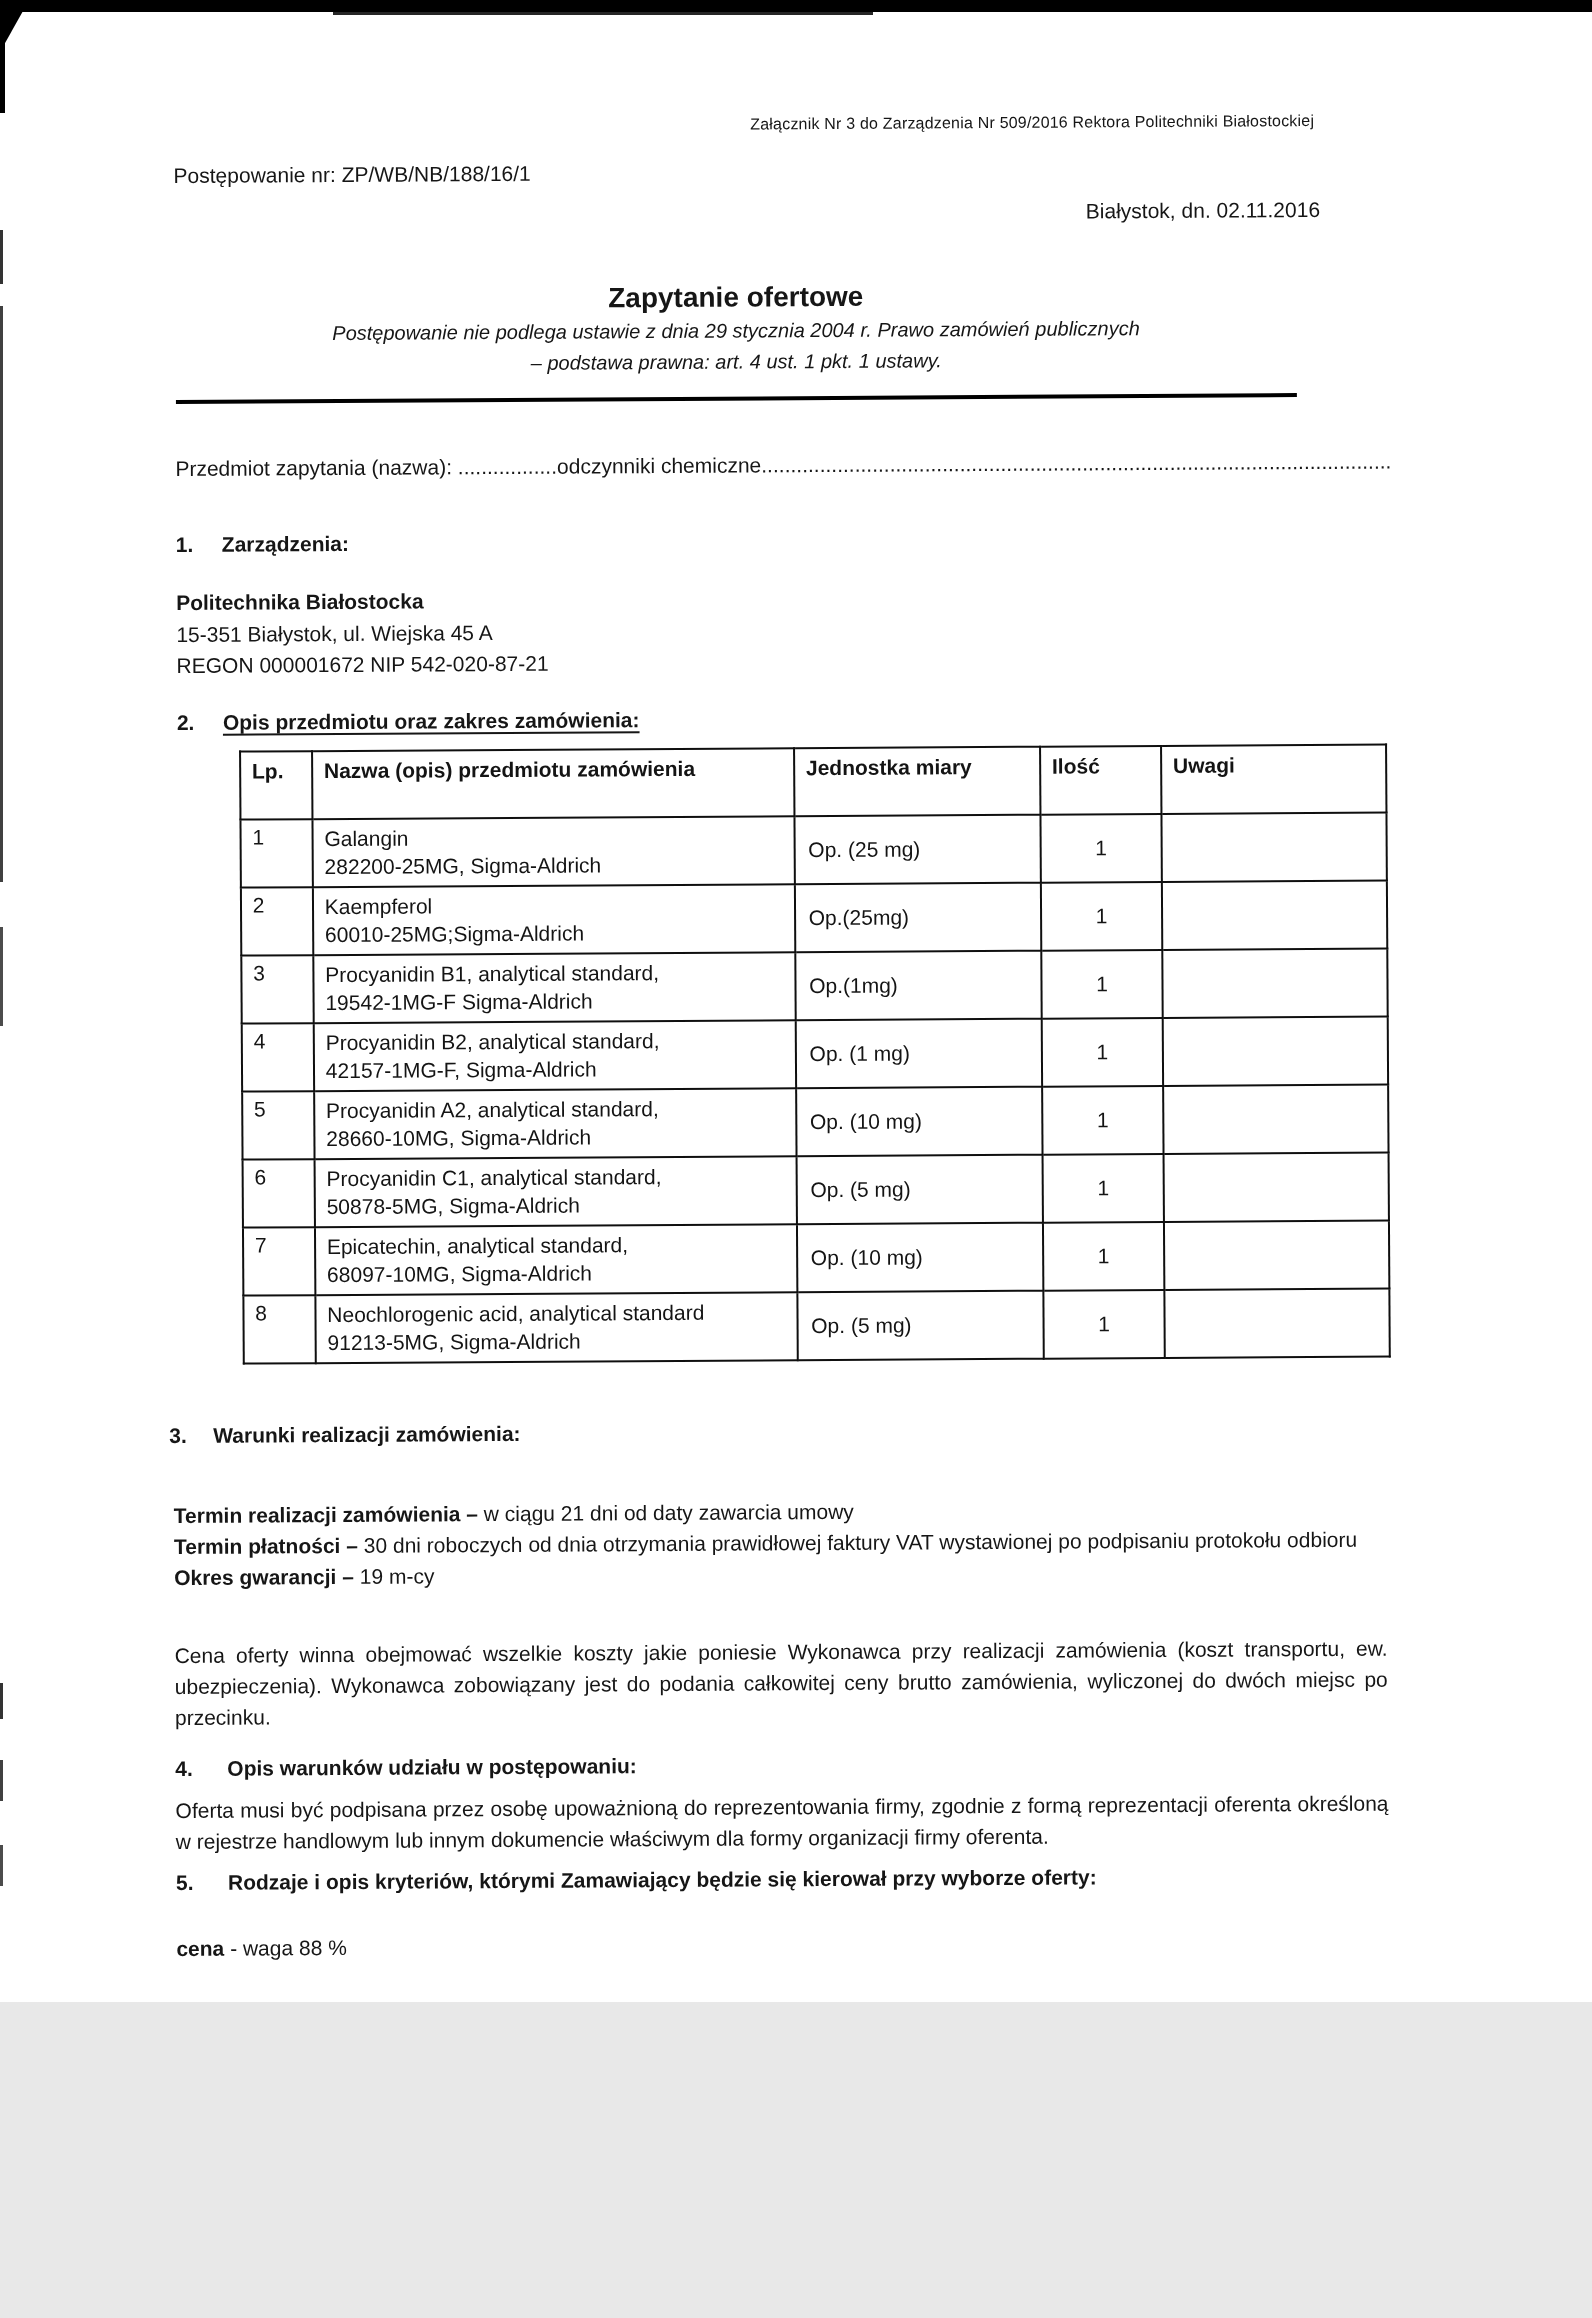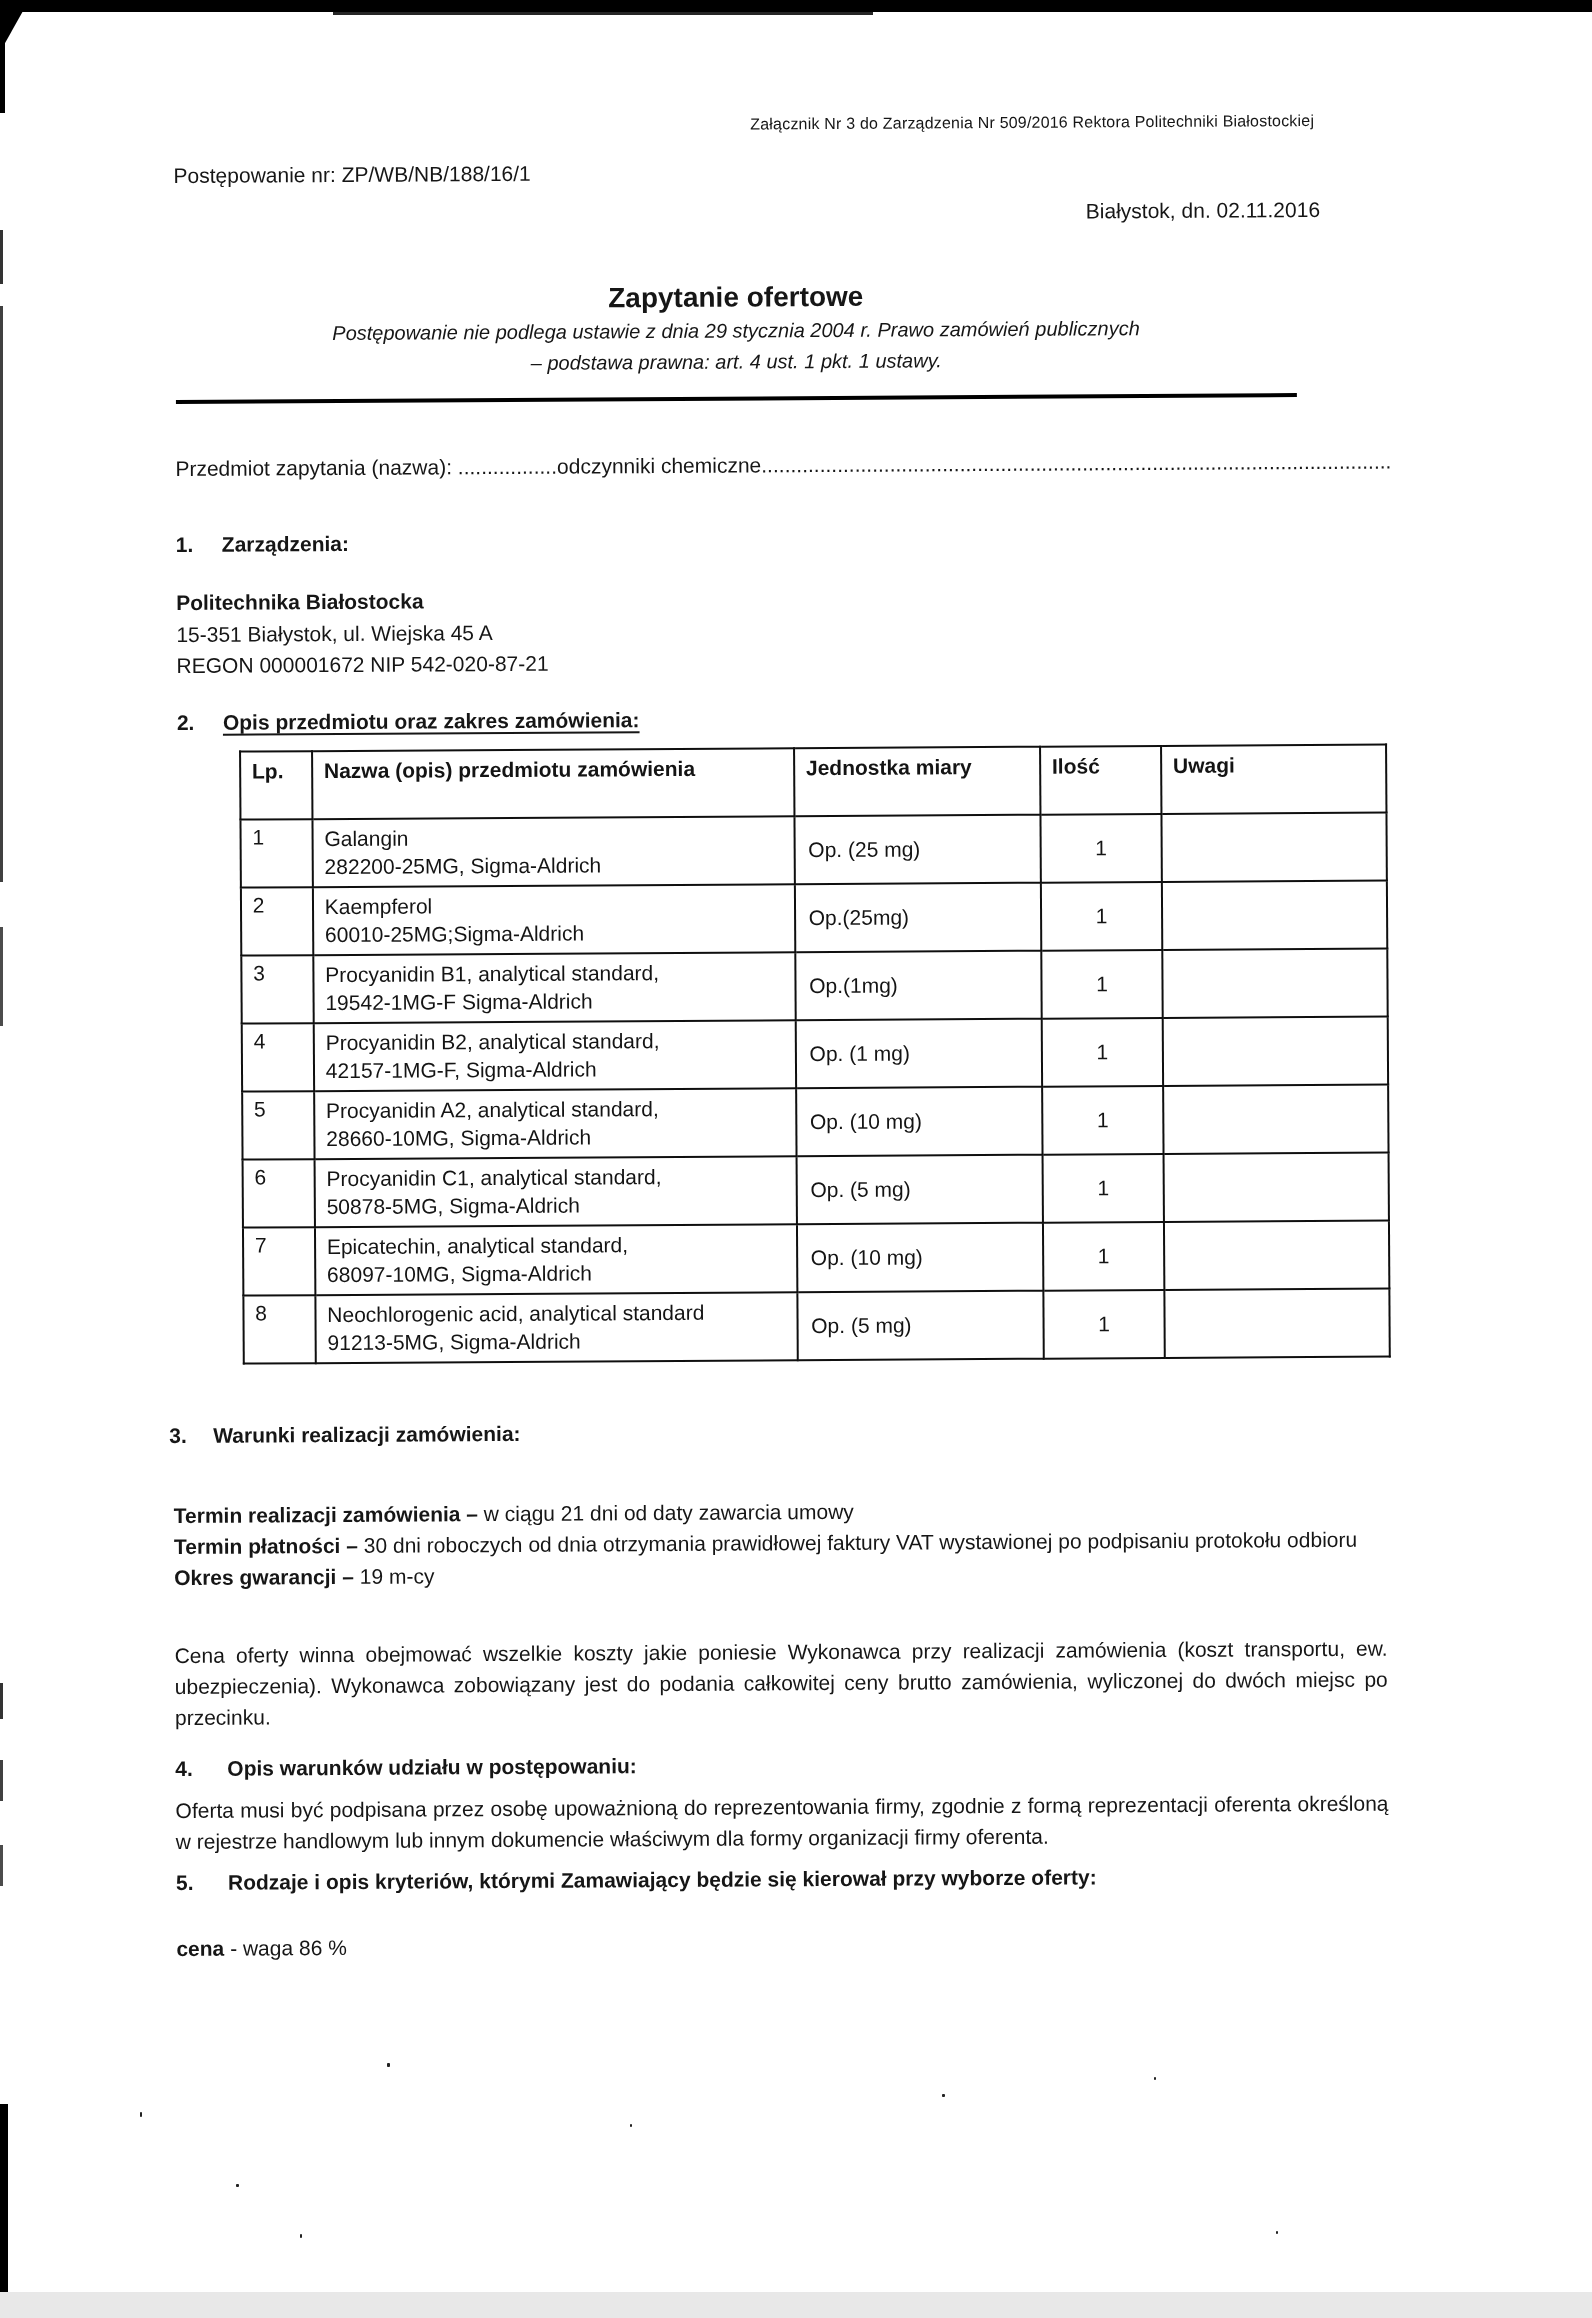--- a/index.html
+++ b/index.html
@@ -1,18 +1,18 @@
 <!DOCTYPE html>
 <html lang="pl" style="font-size:14.4px"><head>
 <meta charset="utf-8">
 <style>
   html,body{margin:0;padding:0;background:#e8e8e8;}
   .page{
     position:relative;
-    width:1592px;height:2292px;
+    width:1592px;height:2002px;
     background:#ffffff;
     overflow:hidden;
     font-family:"Liberation Sans", sans-serif;
     color:#161616;
   }
   
   .scan-topbar{position:absolute;left:0;top:0;width:1592px;height:11.7px;background:#000;}
   .scan-topbar2{position:absolute;left:333px;top:10.8px;width:540px;height:4.5px;background:#000;opacity:.85;}
   .scan-corner{position:absolute;left:0;top:10.8px;width:0;height:0;
     border-top:41px solid #000;border-right:23.4px solid transparent;}
@@ -212,17 +212,17 @@
       <p><span class="b">Okres gwarancji –</span><span>   19 m-cy</span></p>
     </div>
 
     <div class="abs para">Cena oferty winna obejmować wszelkie koszty jakie poniesie Wykonawca przy realizacji zamówienia (koszt transportu, ew. ubezpieczenia). Wykonawca zobowiązany jest do podania całkowitej ceny brutto zamówienia, wyliczonej do dwóch miejsc po przecinku.</div>
 
     <div class="abs sec-head h4"><span class="sec-no">4.</span><span class="sec-title">Opis warunków udziału w postępowaniu:</span></div>
     <div class="abs p4">Oferta musi być podpisana przez osobę upoważnioną do reprezentowania firmy, zgodnie z formą reprezentacji oferenta określoną w rejestrze handlowym lub innym dokumencie właściwym dla  formy organizacji firmy oferenta.</div>
 
     <div class="abs sec-head h5"><span class="sec-no">5.</span><span class="sec-title">Rodzaje i opis kryteriów, którymi Zamawiający będzie się kierował przy wyborze oferty:</span></div>
 
-    <div class="abs crit"><span class="b">cena</span><span>  -  waga 86 %</span></div>
+    <div class="abs crit"><span class="b">cena</span><span>  -  waga 88 %</span></div>
 
   </div>
 </div>
 
 
 </body></html>

